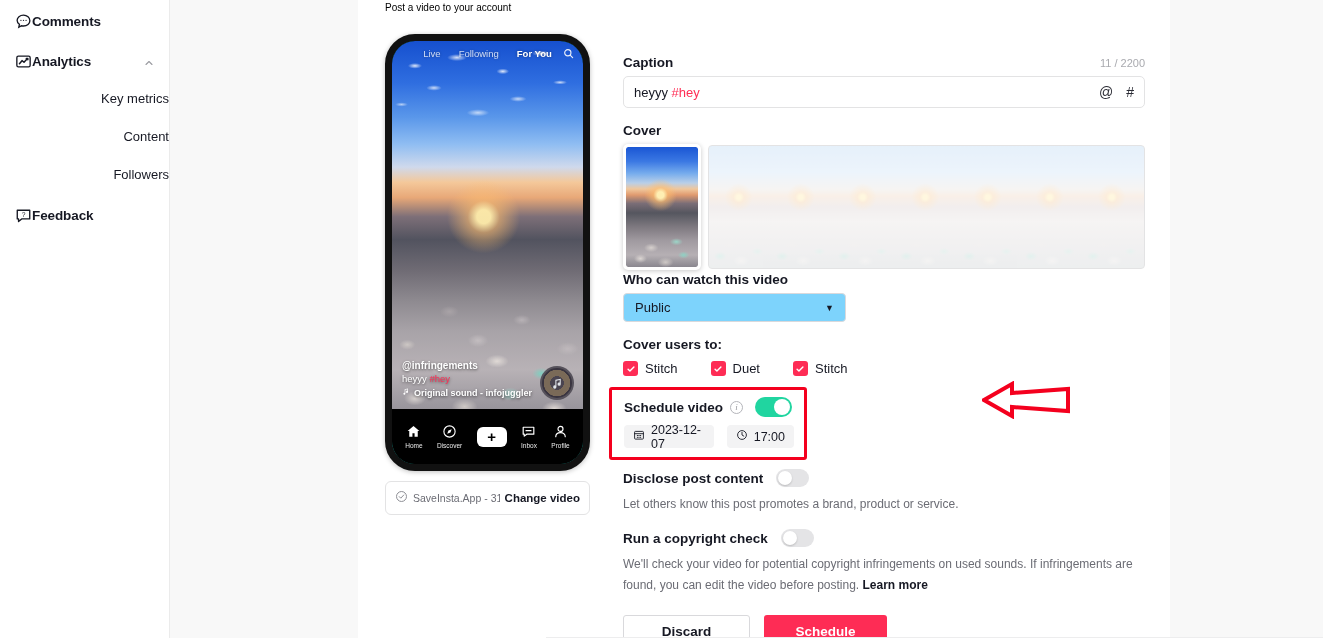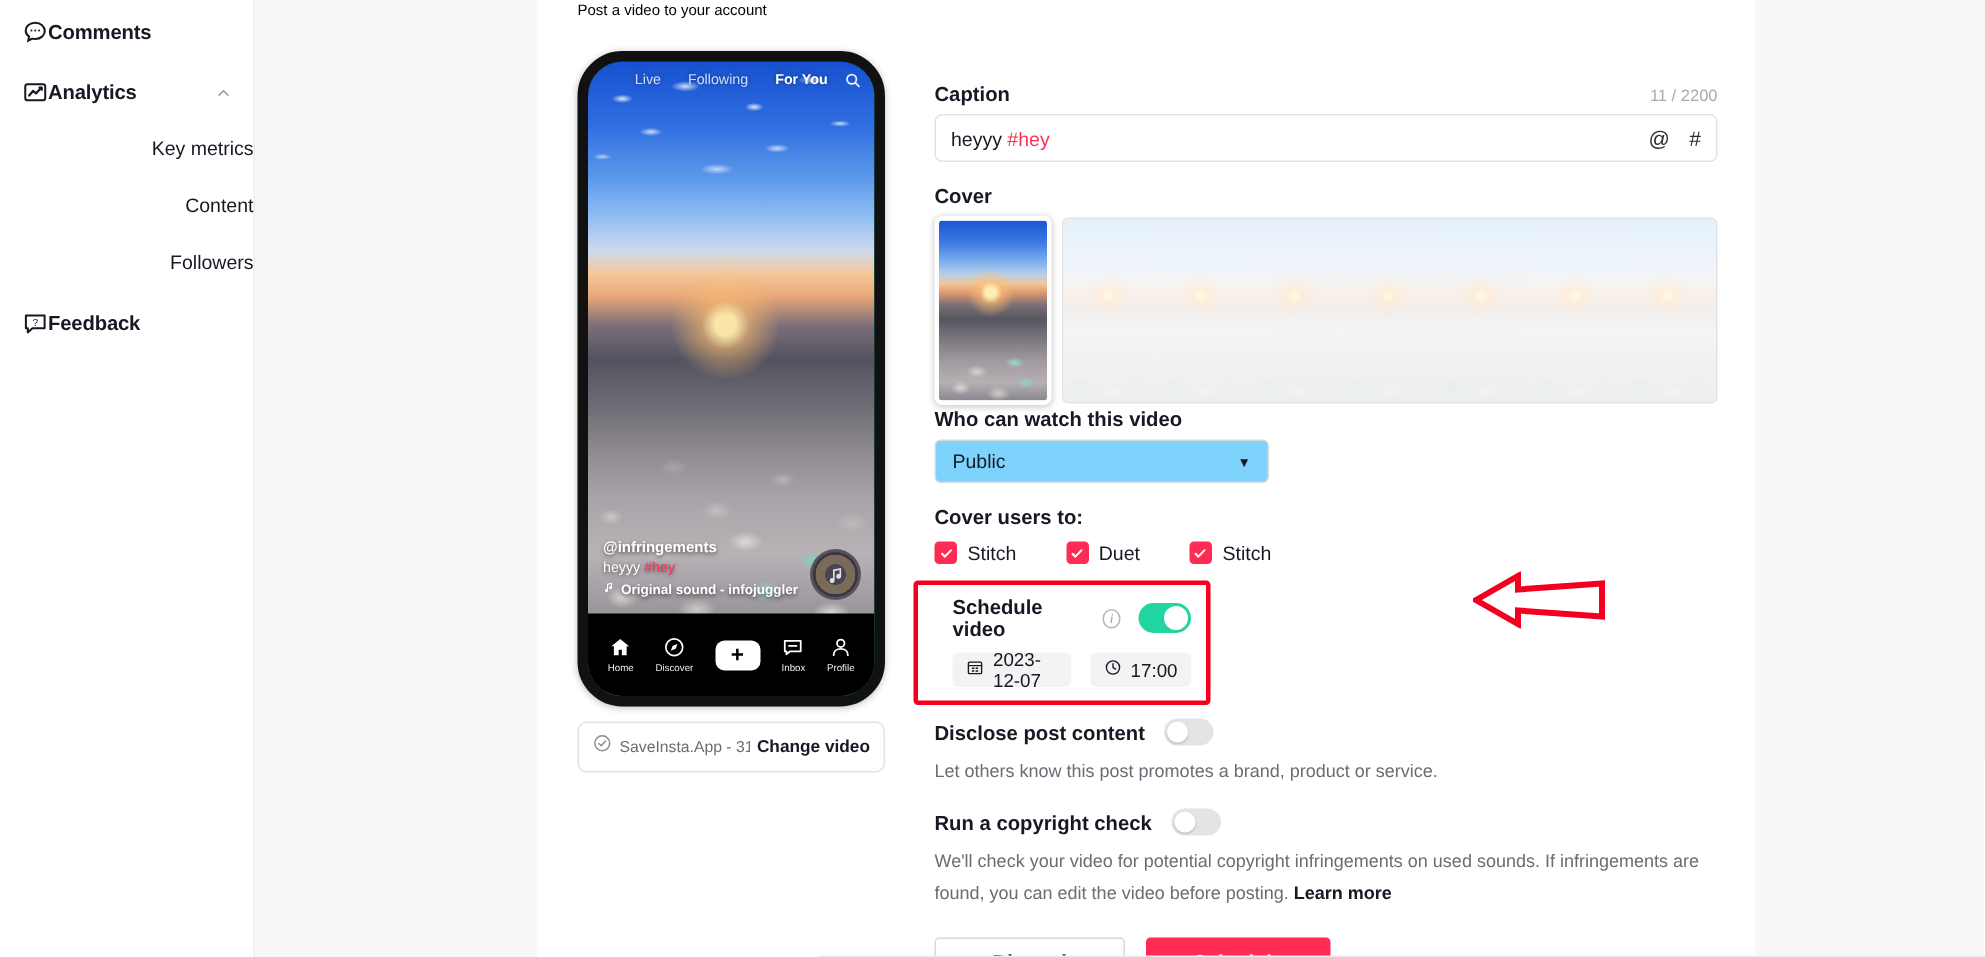--- a/index.html
+++ b/index.html
@@ -216,21 +216,21 @@
   .chk-grp { display:flex; align-items:center; gap:7px; margin-right:24px; cursor:pointer; }
   .chk {
     width:15px; height:15px; border-radius:3px; background:#fe2c55;
     display:flex; align-items:center; justify-content:center; flex:0 0 15px;
   }
   .chk-lbl { font-size:13px; color:#161823; }
 
   
   .hl-box {
     position:relative; margin-top:11px; margin-left:-14px; width:198px;
-    border:3px solid #f4001e; border-radius:3px; padding:7px 10px 9px 23px;
+    border:3px solid #f4001e; border-radius:3px; padding:7px 10px 9px 12px;
   }
   .sched-row { display:flex; align-items:center; gap:7px; }
   .sched-lbl { font-size:13.5px; font-weight:bold; color:#161823; }
   .info-i {
     width:13px; height:13px; border-radius:50%; border:1px solid #b4b5ba;
     font-size:9px; color:#9b9ca1; display:flex; align-items:center; justify-content:center;
     font-family:"Liberation Serif", serif; font-style:italic; line-height:1;
   }
   .toggle-on {
     width:37px; height:20px; border-radius:11px; background:#20d5a0;

